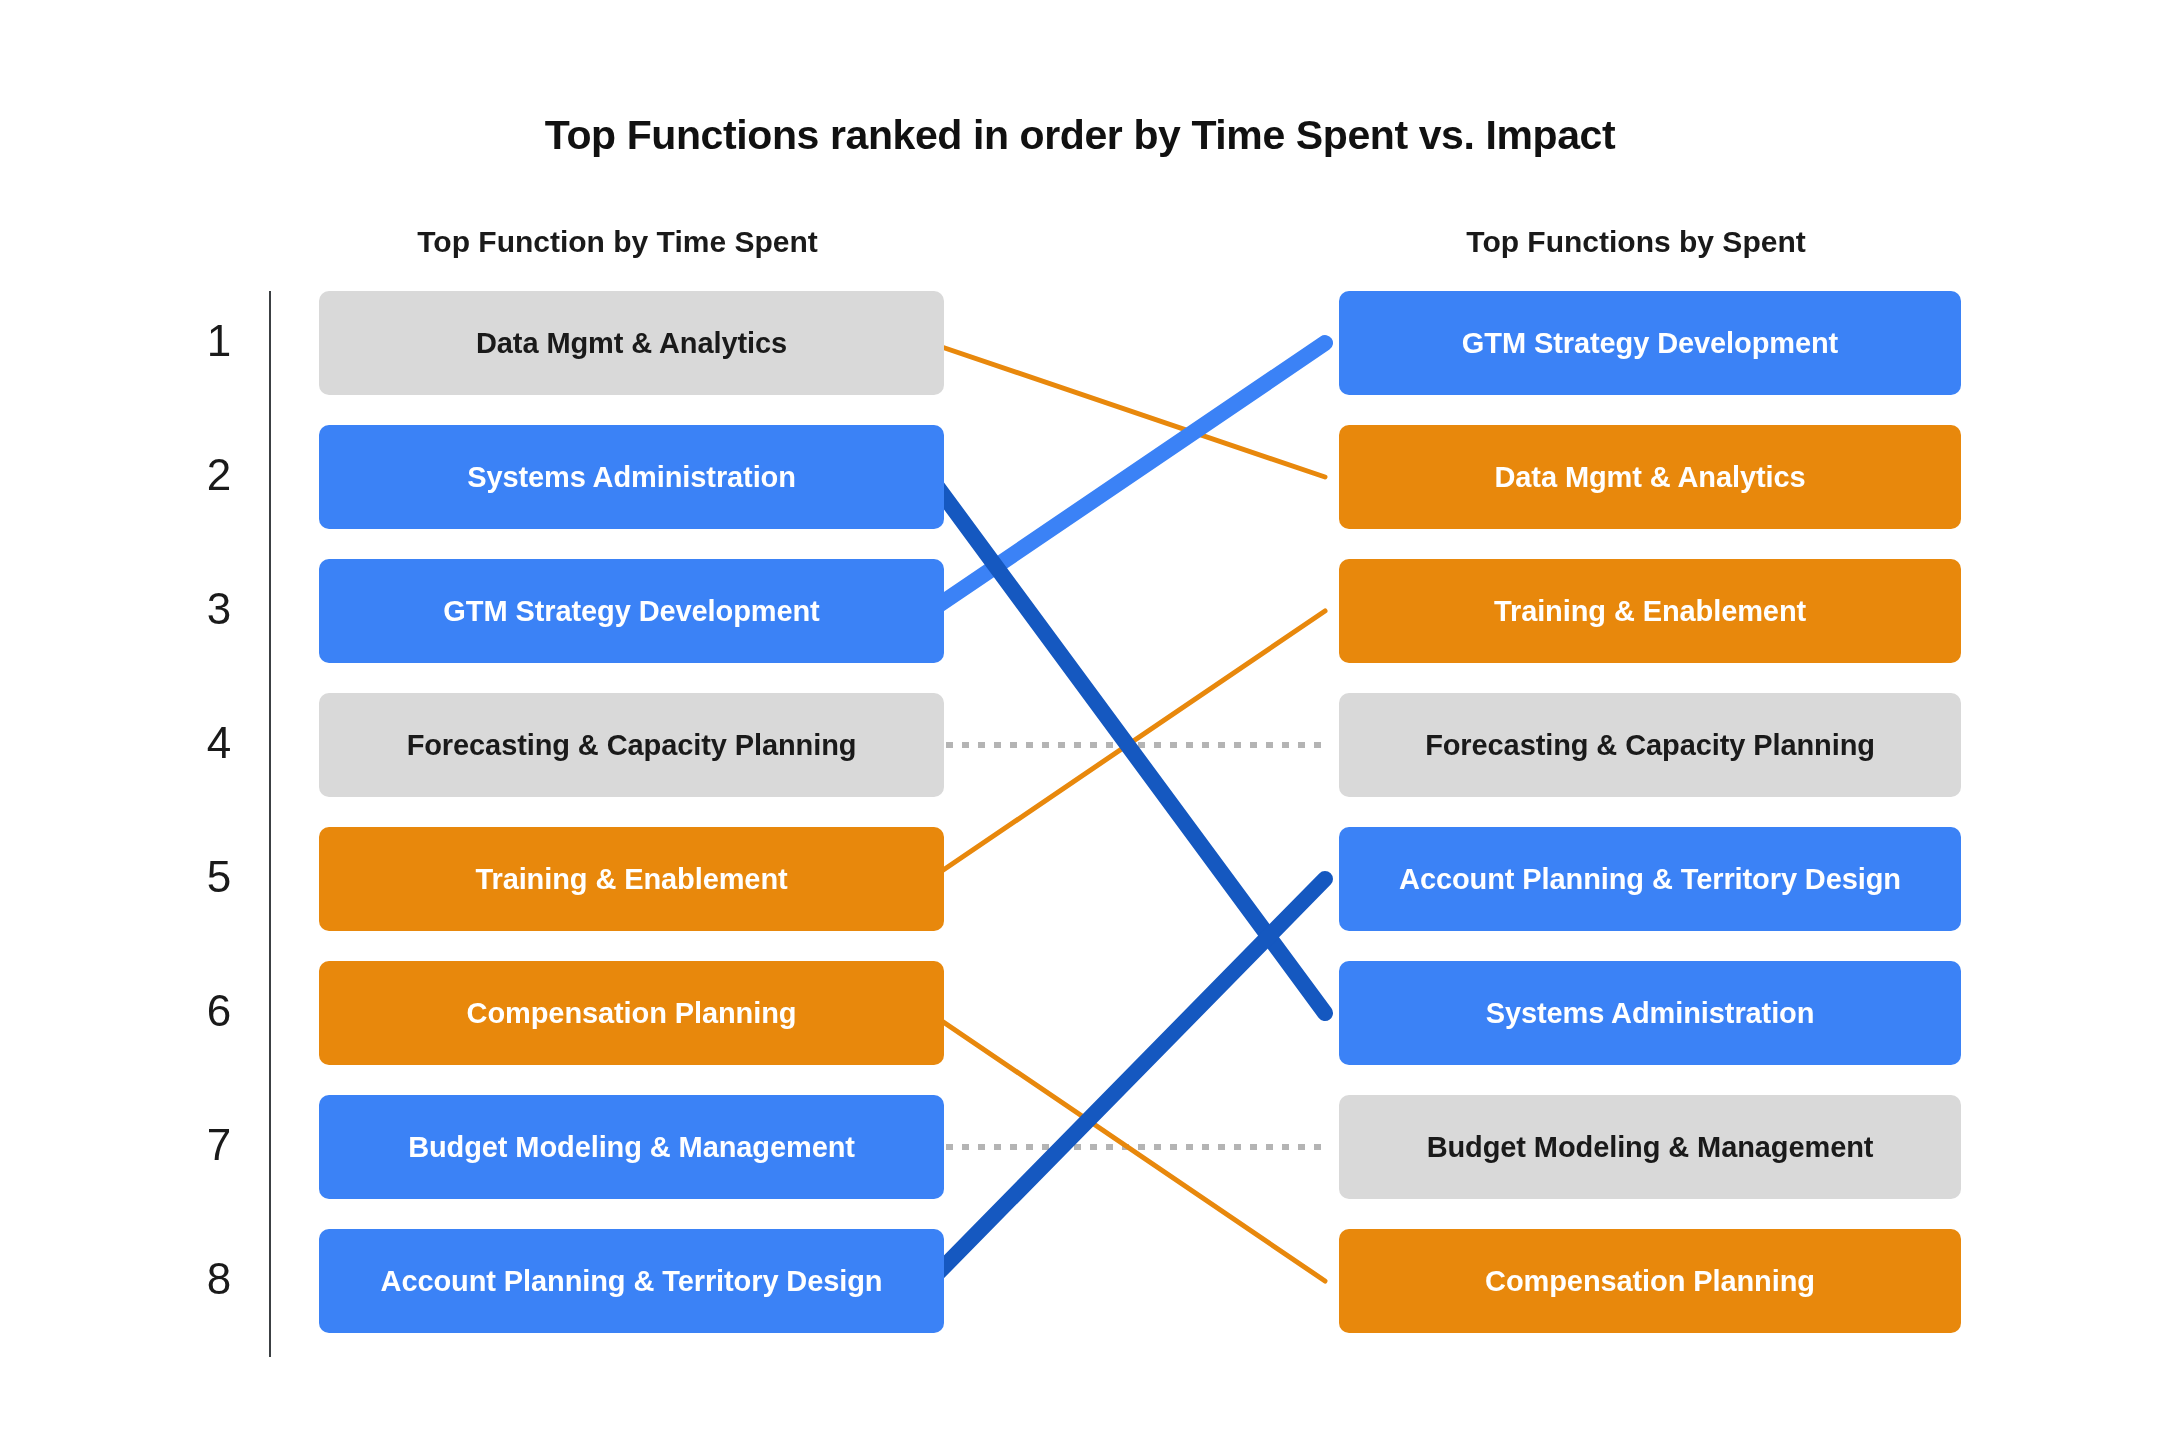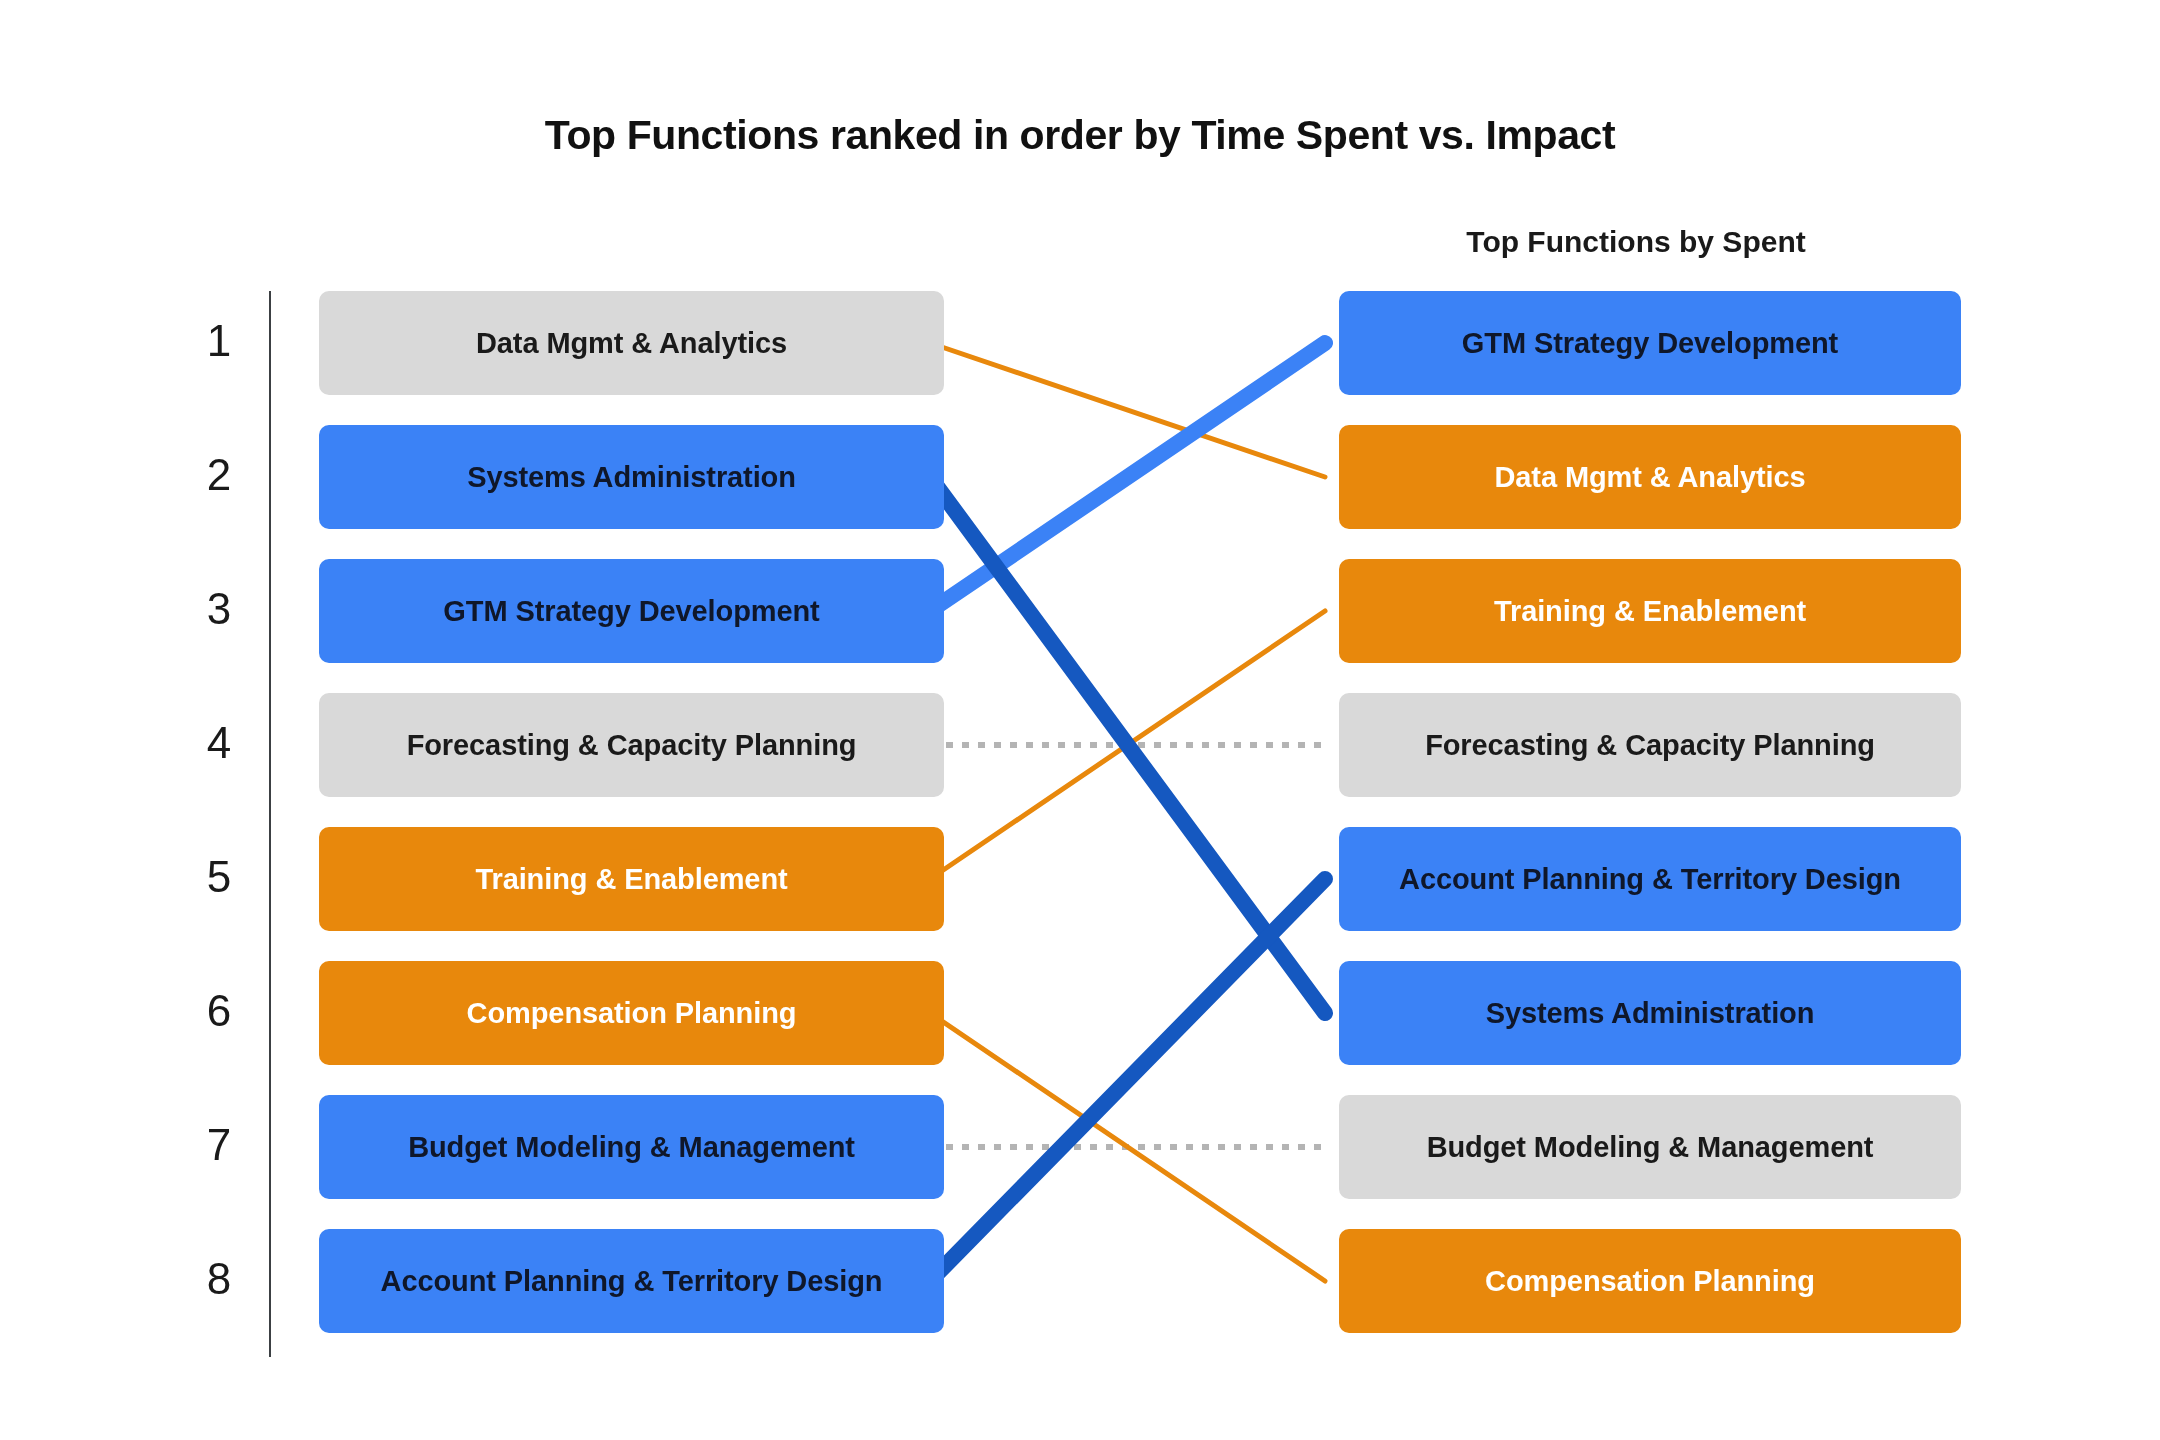--- a/index.html
+++ b/index.html
@@ -78,38 +78,39 @@
     font-size: 29px;
     font-weight: 600;
     letter-spacing: -0.1px;
     white-space: nowrap;
     margin-left: 14px;
   }
   .node.left  { left: 305px;  width: 625px; }
   .node.right { left: 1325px; width: 622px; }
 
   .node.c-gray   { background: #d9d9d9; color: #1a1a1a; }
-  .node.c-blue   { background: #3b82f6; color: #0f172a; }
+  .node.c-blue   { background: #3b82f6; color: #ffffff; }
   .node.c-orange { background: #e8880c; color: #ffffff; }
 
   #links {
     position: absolute;
     left: 0; top: 0;
     width: 2160px;
     height: 1440px;
     pointer-events: none;
   }
 </style>
 </head>
 <body>
 
 <div id="slope-chart">
 
   <div class="chart-title">Top Functions ranked in order by Time Spent vs. Impact</div>
 
+  <div class="col-header left">Top Function by Time Spent</div>
 
   <div class="col-header right">Top Functions by Spent</div>
 
   <div class="rank-axis"></div>
 
   <svg id="links" viewBox="0 0 2160 1440" width="2160" height="1440">
       <line x1="930" y1="745" x2="1325" y2="745" stroke="#b4b4b4" stroke-width="6" stroke-linecap="butt" stroke-dasharray="7 9"></line>
       <line x1="930" y1="1147" x2="1325" y2="1147" stroke="#b4b4b4" stroke-width="6" stroke-linecap="butt" stroke-dasharray="7 9"></line>
       <line x1="930" y1="343" x2="1325" y2="477" stroke="#e8880c" stroke-width="5" stroke-linecap="round"></line>
       <line x1="930" y1="879" x2="1325" y2="611" stroke="#e8880c" stroke-width="5" stroke-linecap="round"></line>

